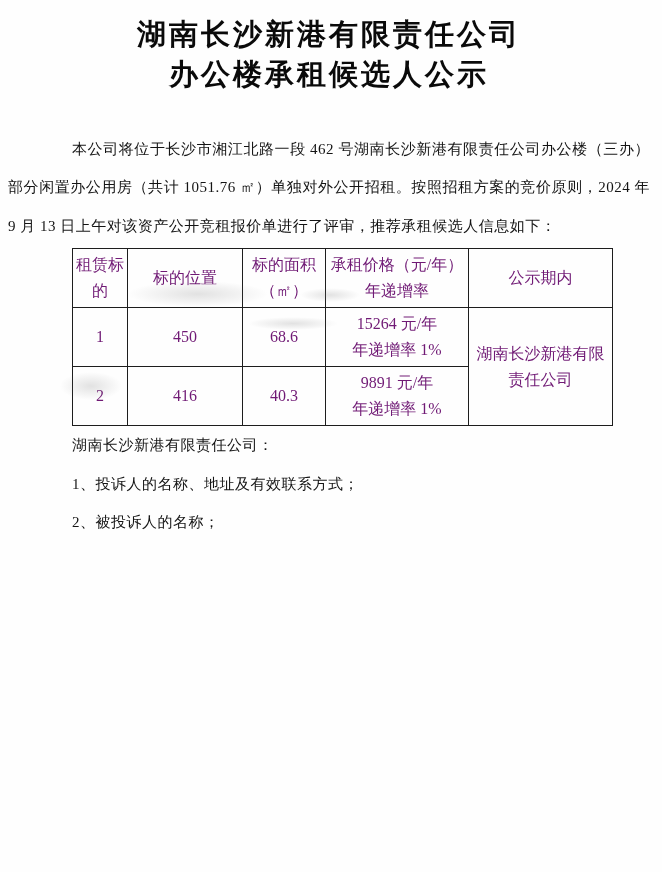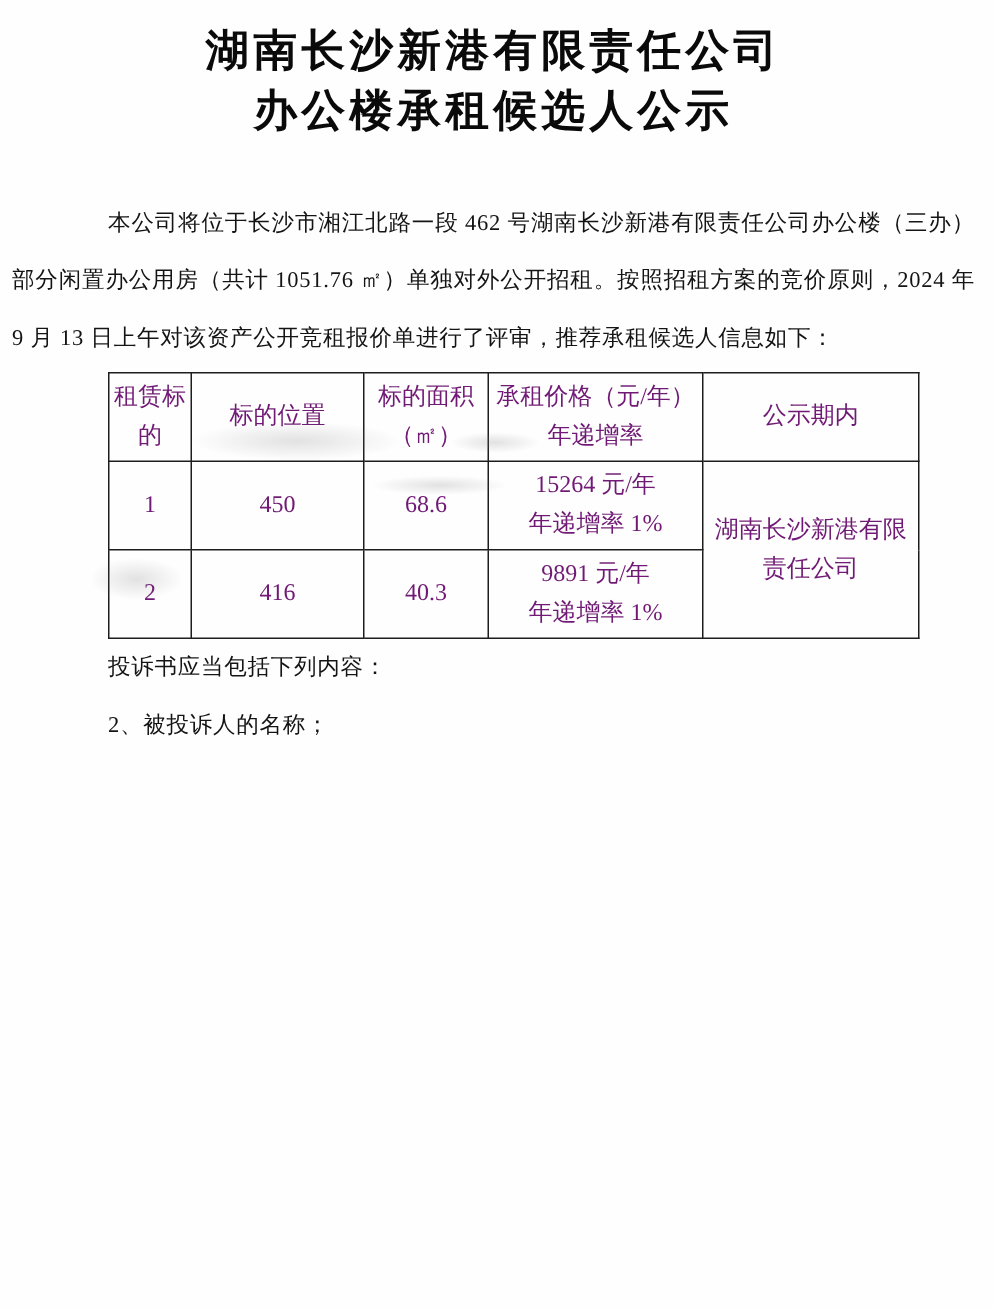--- a/index.html
+++ b/index.html
@@ -126,22 +126,23 @@
         <td>40.3</td>
         <td>
           <span class="cell-line">9891 元/年</span>
           <span class="cell-line">年递增率 1%</span>
         </td>
       </tr>
     </tbody>
   </table>
 
 
-  <p class="para indent">投诉书应当包括下列内容：</p>
+  <p class="para indent">湖南长沙新港有限责任公司：</p>
 
+  <p class="para indent">1、投诉人的名称、地址及有效联系方式；</p>
 
   <p class="para indent">2、被投诉人的名称；</p>
 
   <div class="smudge smudge-1"></div>
   <div class="smudge smudge-2"></div>
   <div class="smudge smudge-3"></div>
   <div class="smudge smudge-4"></div>
 
 </div>
 

